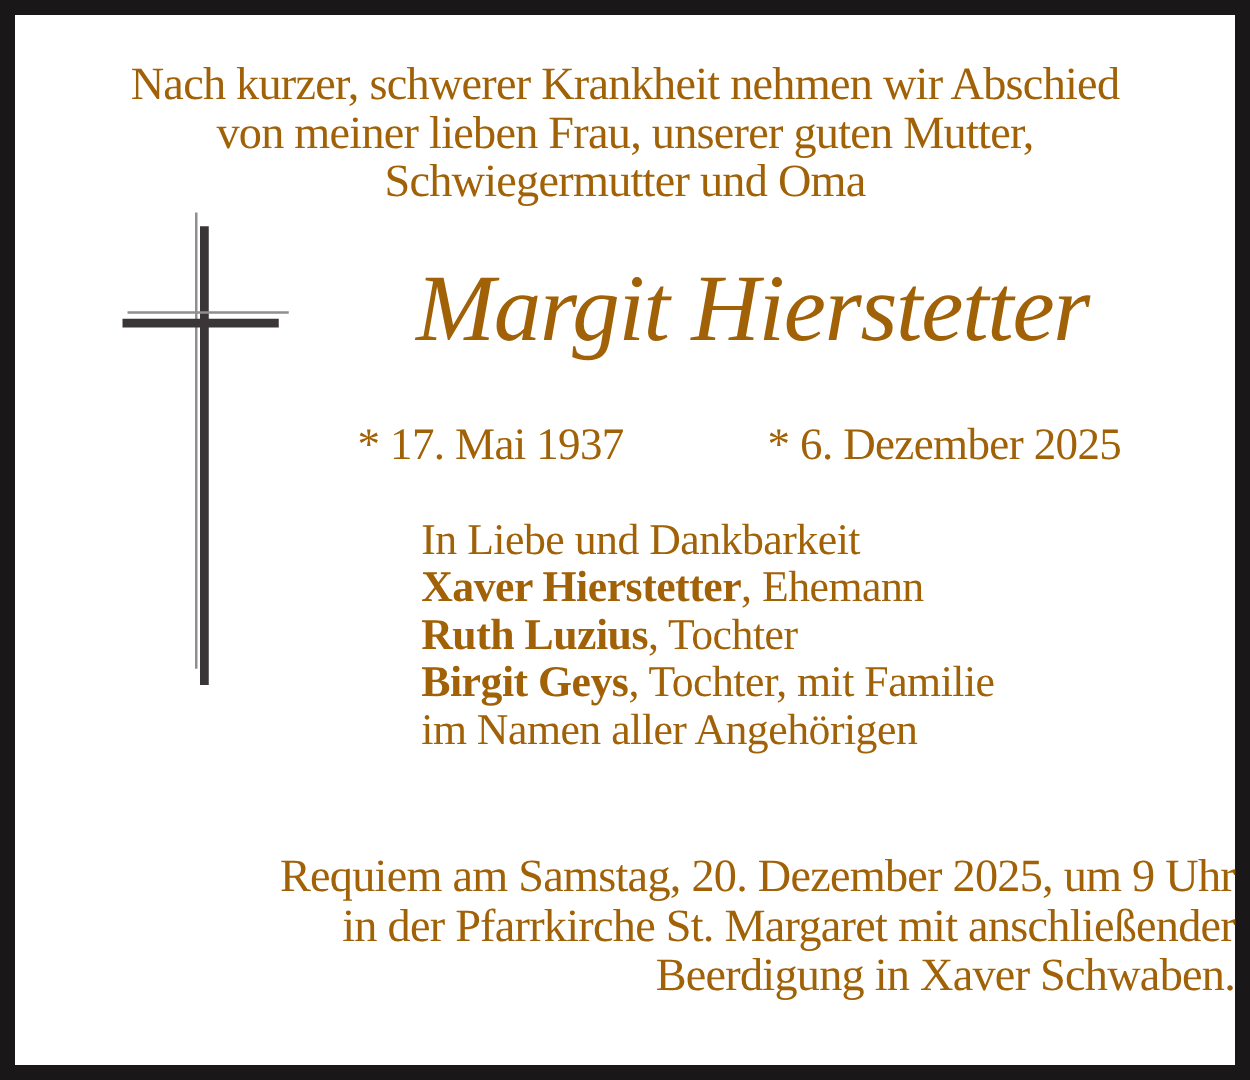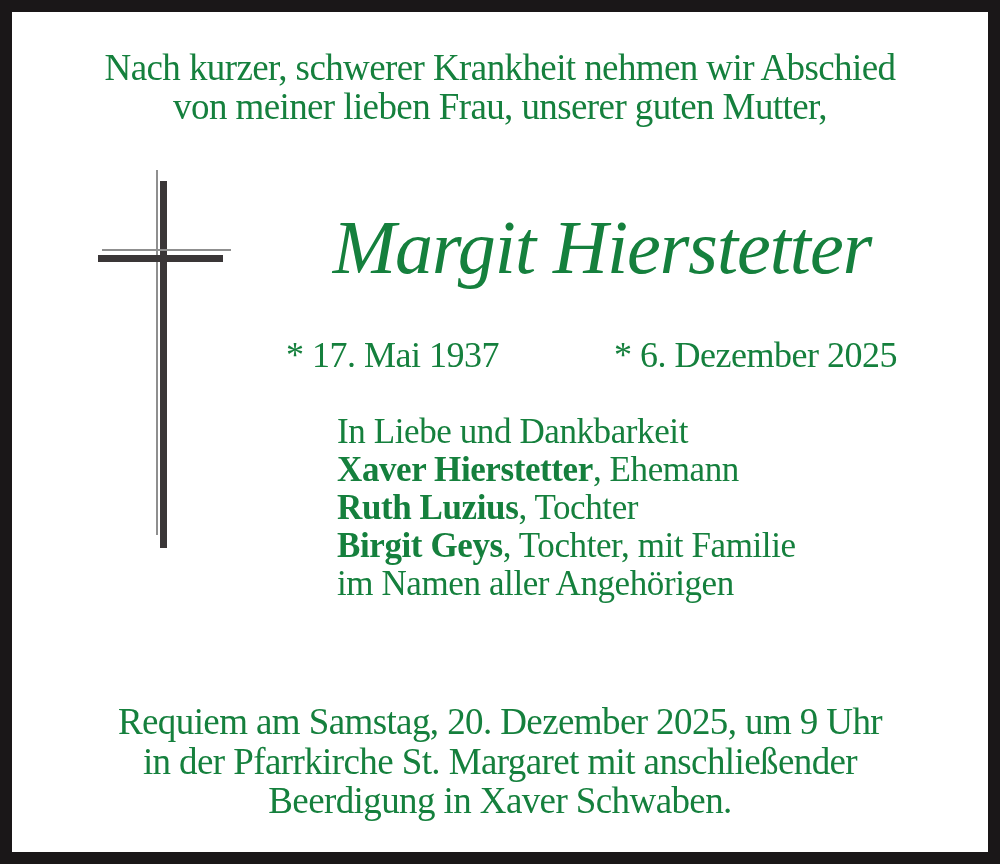--- a/index.html
+++ b/index.html
@@ -13,21 +13,21 @@
     height: 864px;
     background: #ffffff;
     overflow: hidden;
   }
   .frame {
     position: absolute;
     inset: 0;
     border: 12px solid #1a1718;
     background: #ffffff;
     font-family: "Liberation Serif", serif;
-    color: #15803d;
+    color: #a16207;
   }
   
   .intro {
     position: absolute;
     top: 36px;
     left: 0;
     right: 0;
     text-align: center;
     font-size: 37px;
     line-height: 39px;
@@ -85,39 +85,40 @@
     width: 290px;
     text-align: center;
     font-size: 36px;
     line-height: 39px;
     letter-spacing: -0.5px;
     white-space: nowrap;
   }
   
   .service {
     position: absolute;
-    top: 690px;
+    top: 670px;
     left: 0;
     right: 0;
-    text-align: center;
+    text-align: right;
     font-size: 37px;
     line-height: 39.5px;
     letter-spacing: -0.6px;
     white-space: nowrap;
   }
 </style>
 </head>
 <body>
 
 <div class="stage">
   <div class="frame">
 
     <div class="intro">
       <div>Nach kurzer, schwerer Krankheit nehmen wir Abschied</div>
       <div>von meiner lieben Frau, unserer guten Mutter,</div>
+      <div>Schwiegermutter und Oma</div>
     </div>
 
     <div>
       <div class="cross-part cross-thin-v"></div>
       <div class="cross-part cross-thick-v"></div>
       <div class="cross-part cross-thin-h"></div>
       <div class="cross-part cross-thick-h"></div>
     </div>
 
     <h1 class="name">Margit Hierstetter</h1>

